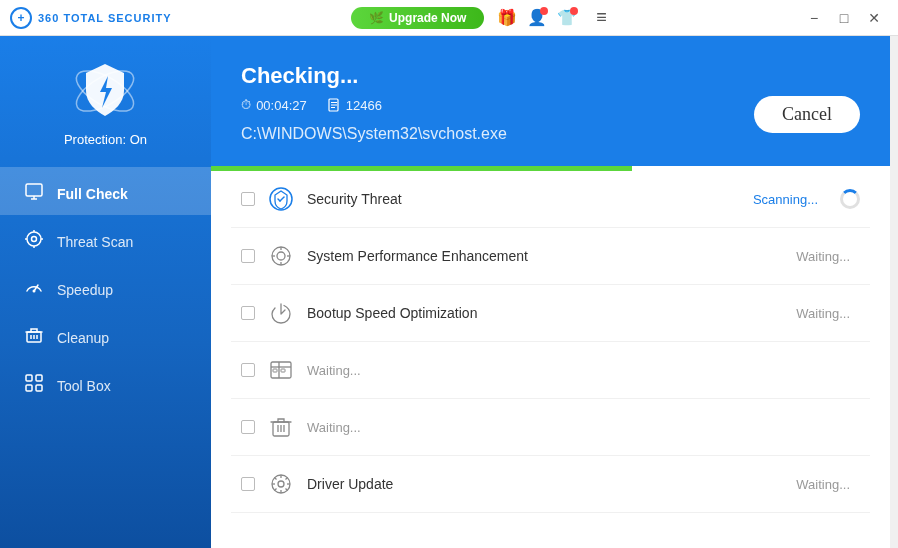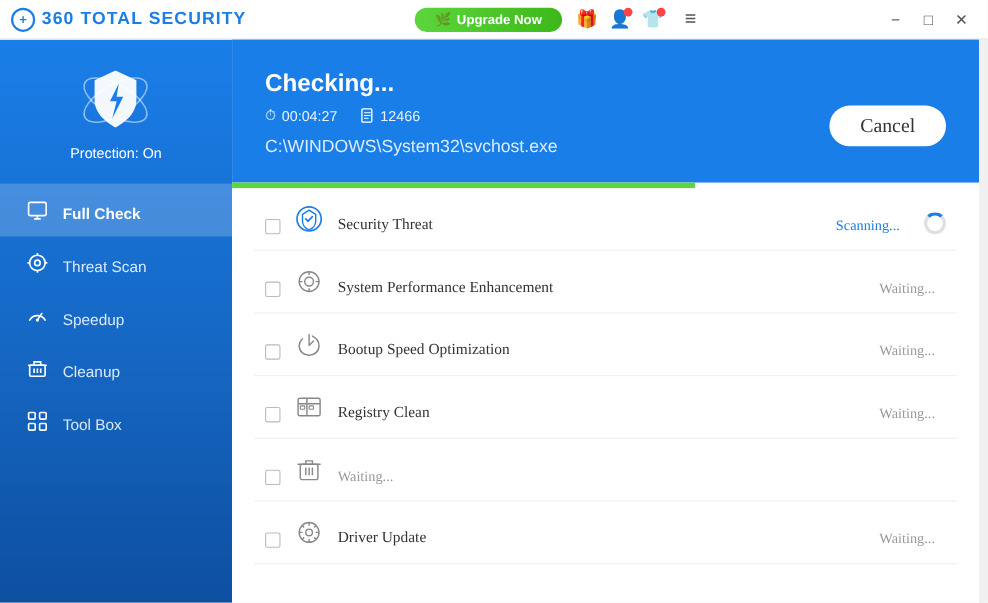--- a/index.html
+++ b/index.html
@@ -21,21 +21,21 @@
       gap: 6px;
     }
     .titlebar-logo-icon {
       width: 22px; height: 22px;
       border: 2px solid #1a7ee8;
       border-radius: 50%;
       display: flex; align-items: center; justify-content: center;
       color: #1a7ee8; font-size: 12px; font-weight: bold;
     }
     .titlebar-logo-text {
-      font-size: 16px; font-weight: bold; color: #1a7ee8; letter-spacing: 1px;
+      font-size: 11px; font-weight: bold; color: #1a7ee8; letter-spacing: 1px;
     }
     .titlebar-center {
       flex: 1;
       display: flex;
       align-items: center;
       justify-content: center;
       gap: 12px;
     }
     .upgrade-btn {
       background: linear-gradient(to right, #5cd63c, #3db81a);
@@ -202,25 +202,24 @@
       flex: 1;
       overflow-y: auto;
       padding: 0 20px;
     }
     .scan-list::-webkit-scrollbar { width: 8px; }
     .scan-list::-webkit-scrollbar-track { background: #f0f0f0; }
     .scan-list::-webkit-scrollbar-thumb { background: #c0c0c0; border-radius: 4px; }
 
     .scan-item {
       display: flex;
-      align-items: flex-end;
+      align-items: center;
       padding: 14px 10px;
       border-bottom: 1px solid #f0f0f0;
       gap: 12px;
-      font-family: Liberation Serif, serif;
     }
     .scan-checkbox {
       width: 14px; height: 14px;
       border: 1px solid #bbb;
       border-radius: 2px;
       flex-shrink: 0;
     }
     .scan-item-icon {
       width: 28px; height: 28px;
       flex-shrink: 0;
@@ -446,21 +445,20 @@
         <div class="scan-checkbox"></div>
         <div class="scan-item-icon">
           <svg width="26" height="26" viewBox="0 0 26 26" fill="none">
             <rect x="3" y="5" width="20" height="16" rx="1.5" stroke="#888" stroke-width="1.3" fill="none"></rect>
             <line x1="3" y1="10" x2="23" y2="10" stroke="#888" stroke-width="1.3"></line>
             <line x1="11" y1="5" x2="11" y2="21" stroke="#888" stroke-width="1.3"></line>
             <rect x="5" y="12" width="4" height="3" rx="0.5" stroke="#888" stroke-width="1" fill="none"></rect>
             <rect x="13" y="12" width="4" height="3" rx="0.5" stroke="#888" stroke-width="1" fill="none"></rect>
           </svg>
         </div>
-        <span class="scan-item-name">Registry Clean</span>
         <span class="scan-item-status">Waiting...</span>
       </div>
 
       <div class="scan-item">
         <div class="scan-checkbox"></div>
         <div class="scan-item-icon">
           <svg width="26" height="26" viewBox="0 0 26 26" fill="none">
             <rect x="5" y="8" width="16" height="14" rx="1.5" stroke="#888" stroke-width="1.3" fill="none"></rect>
             <line x1="3" y1="8" x2="23" y2="8" stroke="#888" stroke-width="1.3" stroke-linecap="round"></line>
             <path d="M10 8 L10 5 L16 5 L16 8" stroke="#888" stroke-width="1.3" fill="none" stroke-linecap="round"></path>

